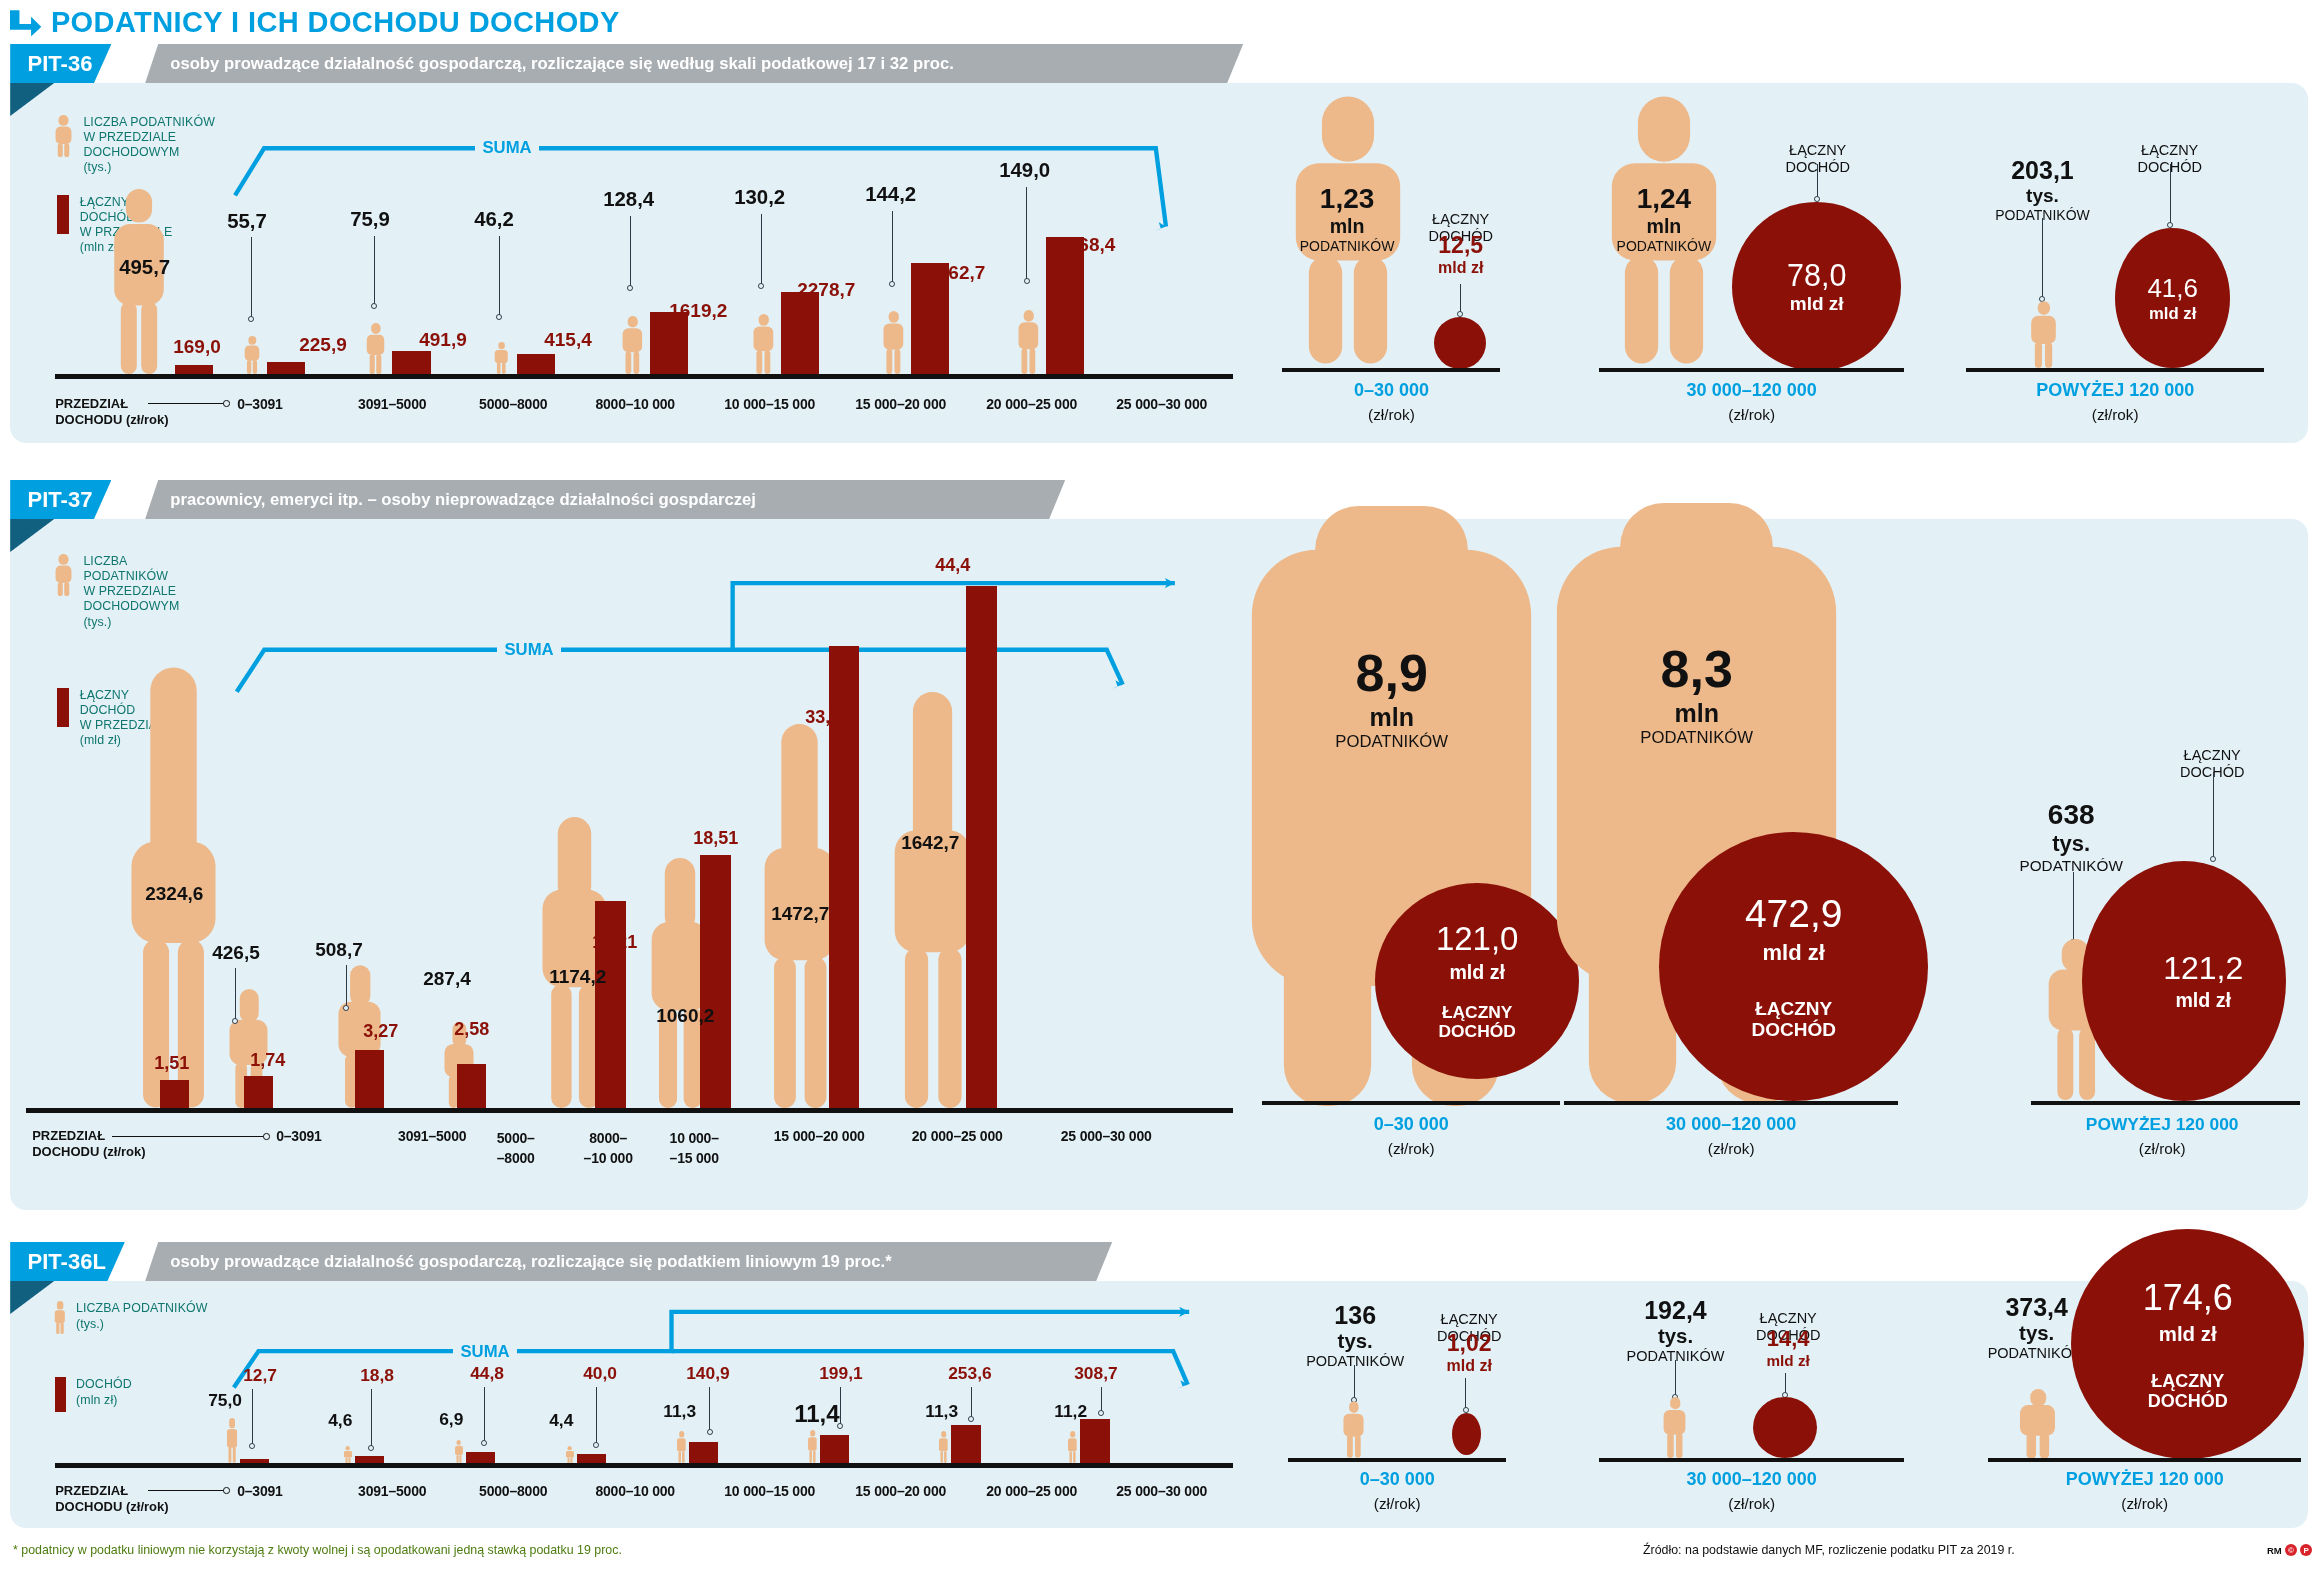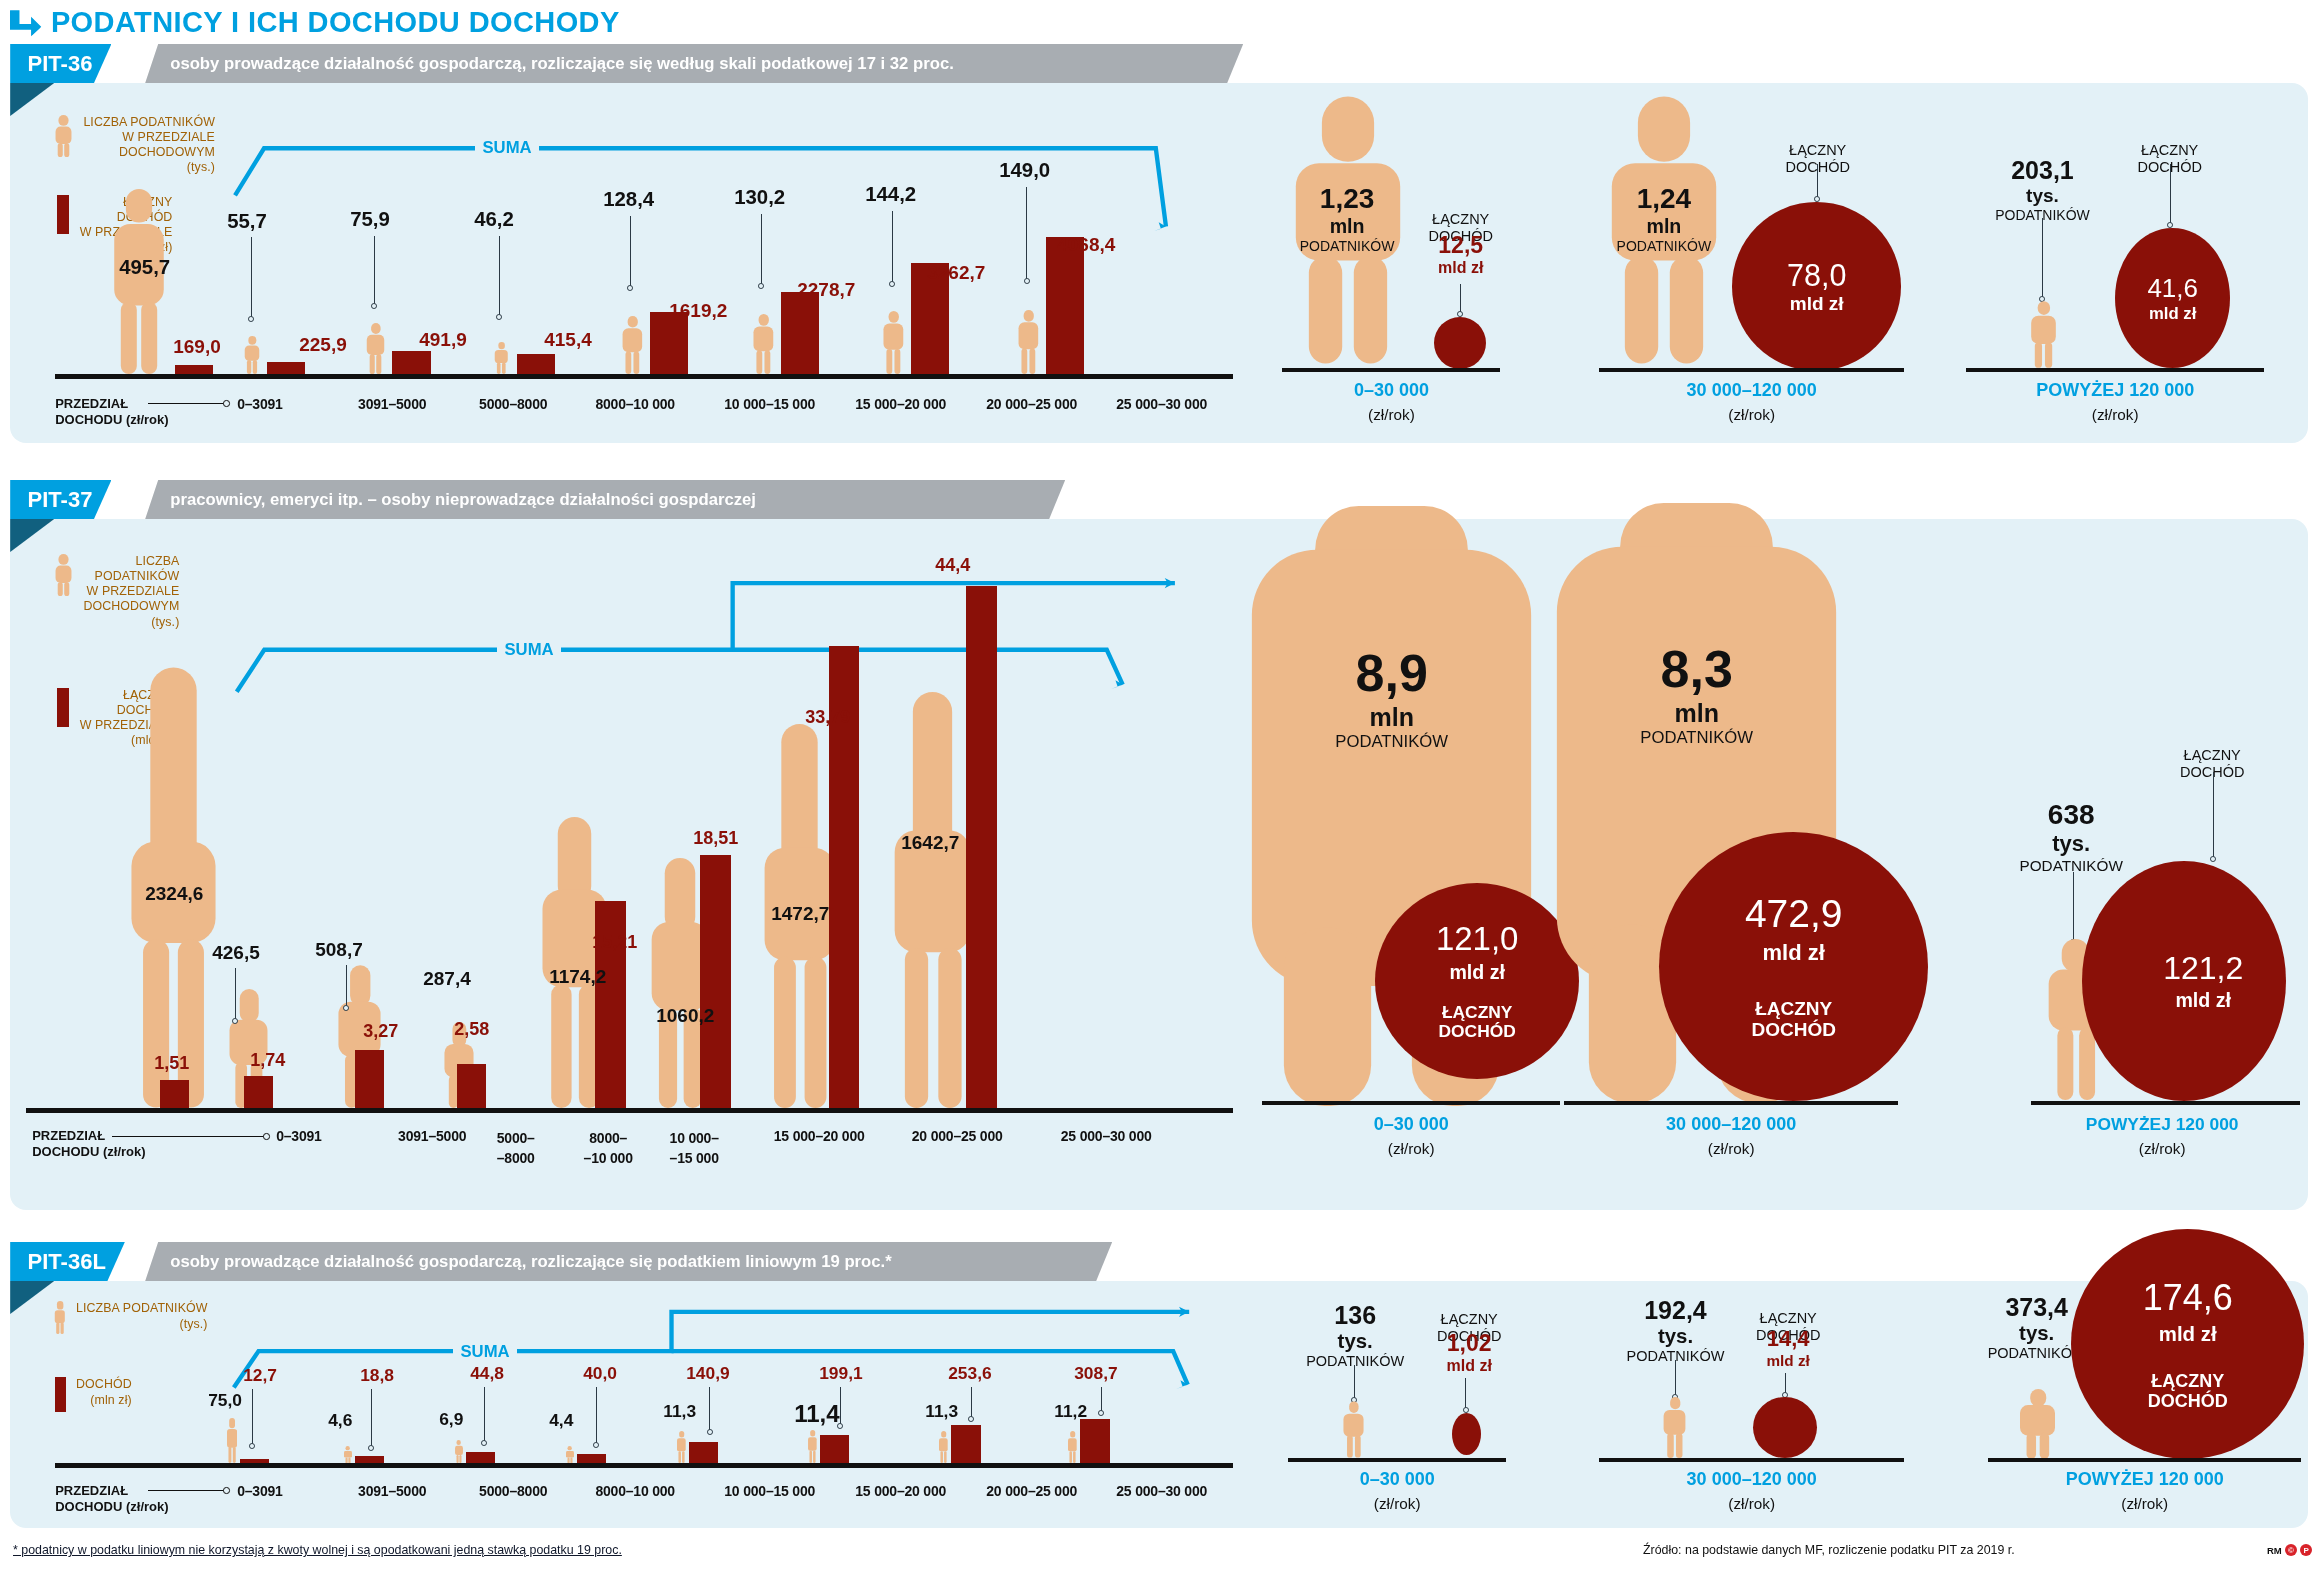--- a/index.html
+++ b/index.html
@@ -40,21 +40,21 @@
     clip-path: polygon(13px 0, 100% 0, calc(100% - 16px) 100%, 0 100%);
     z-index: 2;
   }
   .panel {
     position: relative; background: #e3f1f7; border-radius: 0 16px 16px 16px;
   }
 
   
   .legend { position: absolute; display: flex; flex-direction: column; gap: 19px; }
   .legend-row { display: flex; align-items: flex-start; gap: 10.2px; }
-  .legend-txt { font-size: 12.4px; line-height: 1.22; color: #a16207; letter-spacing: 0.1px; text-align: right; }
+  .legend-txt { font-size: 12.4px; line-height: 1.22; color: #0f766e; letter-spacing: 0.1px; }
 
   .fig-swatch { flex: 0 0 auto; }
   .bar-swatch { background: #8a1008; flex: 0 0 auto; }
 
   
   .chart { position: absolute; }
   .baseline { position: absolute; background: #111; height: 5.1px; }
   .group { position: absolute; bottom: 0; display: flex; align-items: flex-end; }
 
   .person { position: relative; }
@@ -84,21 +84,21 @@
   .circle .big { font-weight: normal; }
   .circle .mld { font-weight: bold; }
   .circle .cap { font-weight: bold; text-align: center; line-height: 1.1; }
   .cap-txt { position: absolute; text-align: center; font-size: 14.5px; color: #111; line-height: 1.18; font-weight: normal; white-space: pre-line; }
   .big-in-person { position: absolute; text-align: center; color: #111; }
   .big-in-person .v { font-weight: bold; display:block; }
   .big-in-person .u { font-weight: bold; display:block; }
   .big-in-person .p { display:block; }
 
   
-  .footnote { position: absolute; font-size: 12.4px; color: #0f172a; text-decoration: underline; }
+  .footnote { position: absolute; font-size: 12.4px; color: #4d7c0f; }
   .source { position: absolute; font-size: 12.4px; color: #111; }
   .rm { position: absolute; display:flex; align-items:center; gap:2.9px; }
   .rm .t { font-size: 9.5px; font-weight: bold; color:#111; }
   .rm .c { width: 12.4px; height: 12.4px; border-radius:50%; background:#d8232a; color:#fff; font-size:8px; display:flex; align-items:center; justify-content:center; font-weight:bold;}
 </style>
 </head>
 <body>
 
 <div class="page">
 

